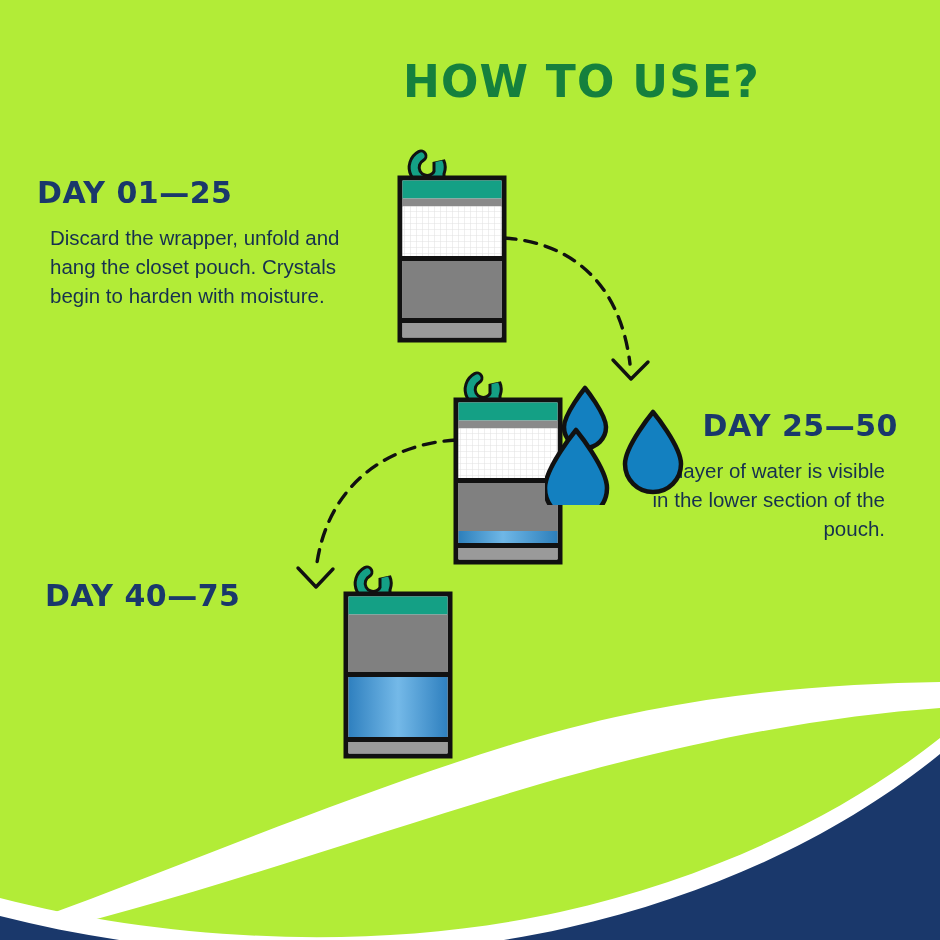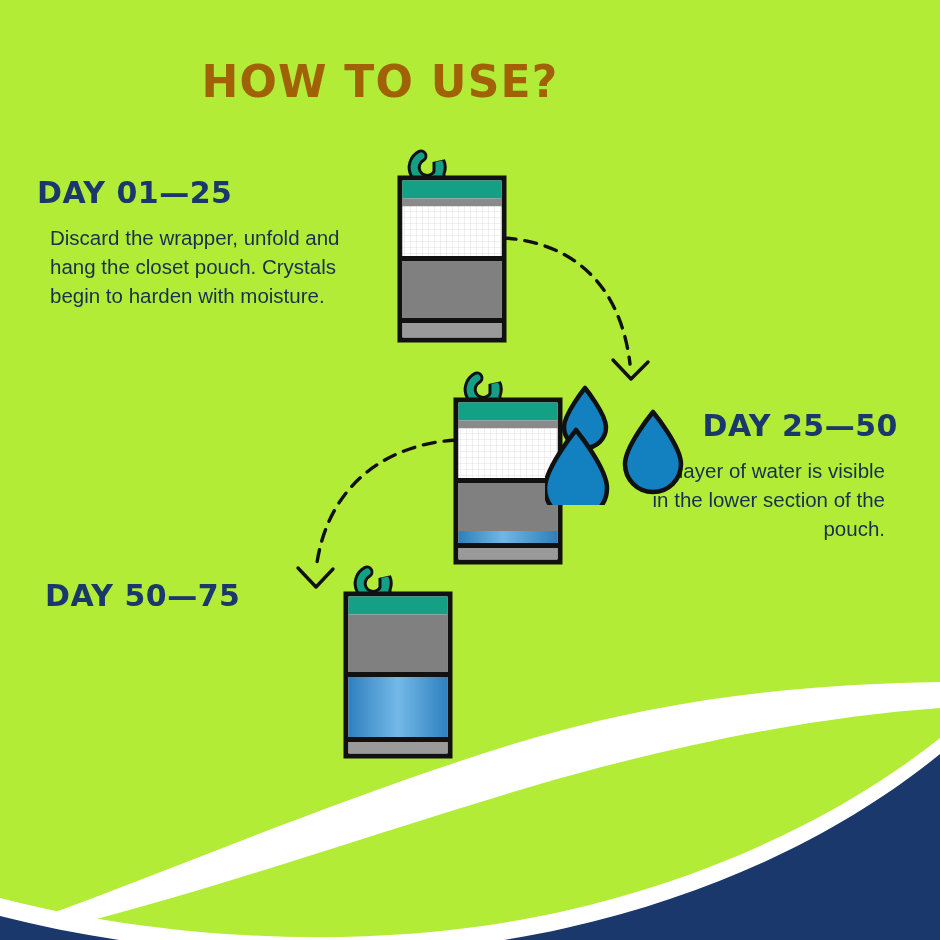--- a/index.html
+++ b/index.html
@@ -26,25 +26,25 @@
     height: 260px;
     pointer-events: none;
   }
 
   
   .title {
     position: absolute;
     top: 56px;
     left: 0;
     width: 760px;
-    text-align: center;
+    text-align: right;
     font-size: 44px;
     font-weight: bold;
     letter-spacing: 1.2px;
-    color: #a16207;
+    color: #15803d;
     font-family: "DejaVu Sans", sans-serif;
   }
 
   
   .block { position: absolute; }
   .block .day {
     font-family: "DejaVu Sans", sans-serif;
     font-weight: bold;
     font-size: 30px;
     letter-spacing: 0.5px;
@@ -96,21 +96,21 @@
     <p class="day">DAY 01—25</p>
     <p class="body">Discard the wrapper, unfold and hang the closet pouch. Crystals begin to harden with moisture.</p>
   </div>
 
   <div class="block" id="block-2">
     <p class="day">DAY 25—50</p>
     <p class="body">A layer of water is visible in the lower section of the pouch.</p>
   </div>
 
   <div class="block" id="block-3">
-    <p class="day">DAY 50—75</p>
+    <p class="day">DAY 40—75</p>
   </div>
 
   <svg class="pouch" id="pouch-1" width="118" height="205" viewBox="0 0 118 205">
     <defs>
       <pattern id="mesh1" width="6" height="6" patternUnits="userSpaceOnUse">
         <rect width="6" height="6" fill="#ffffff"></rect>
         <path d="M6,0 L6,6 M0,6 L6,6" stroke="#e2e2e2" stroke-width="1.1"></path>
       </pattern>
     </defs>
 

